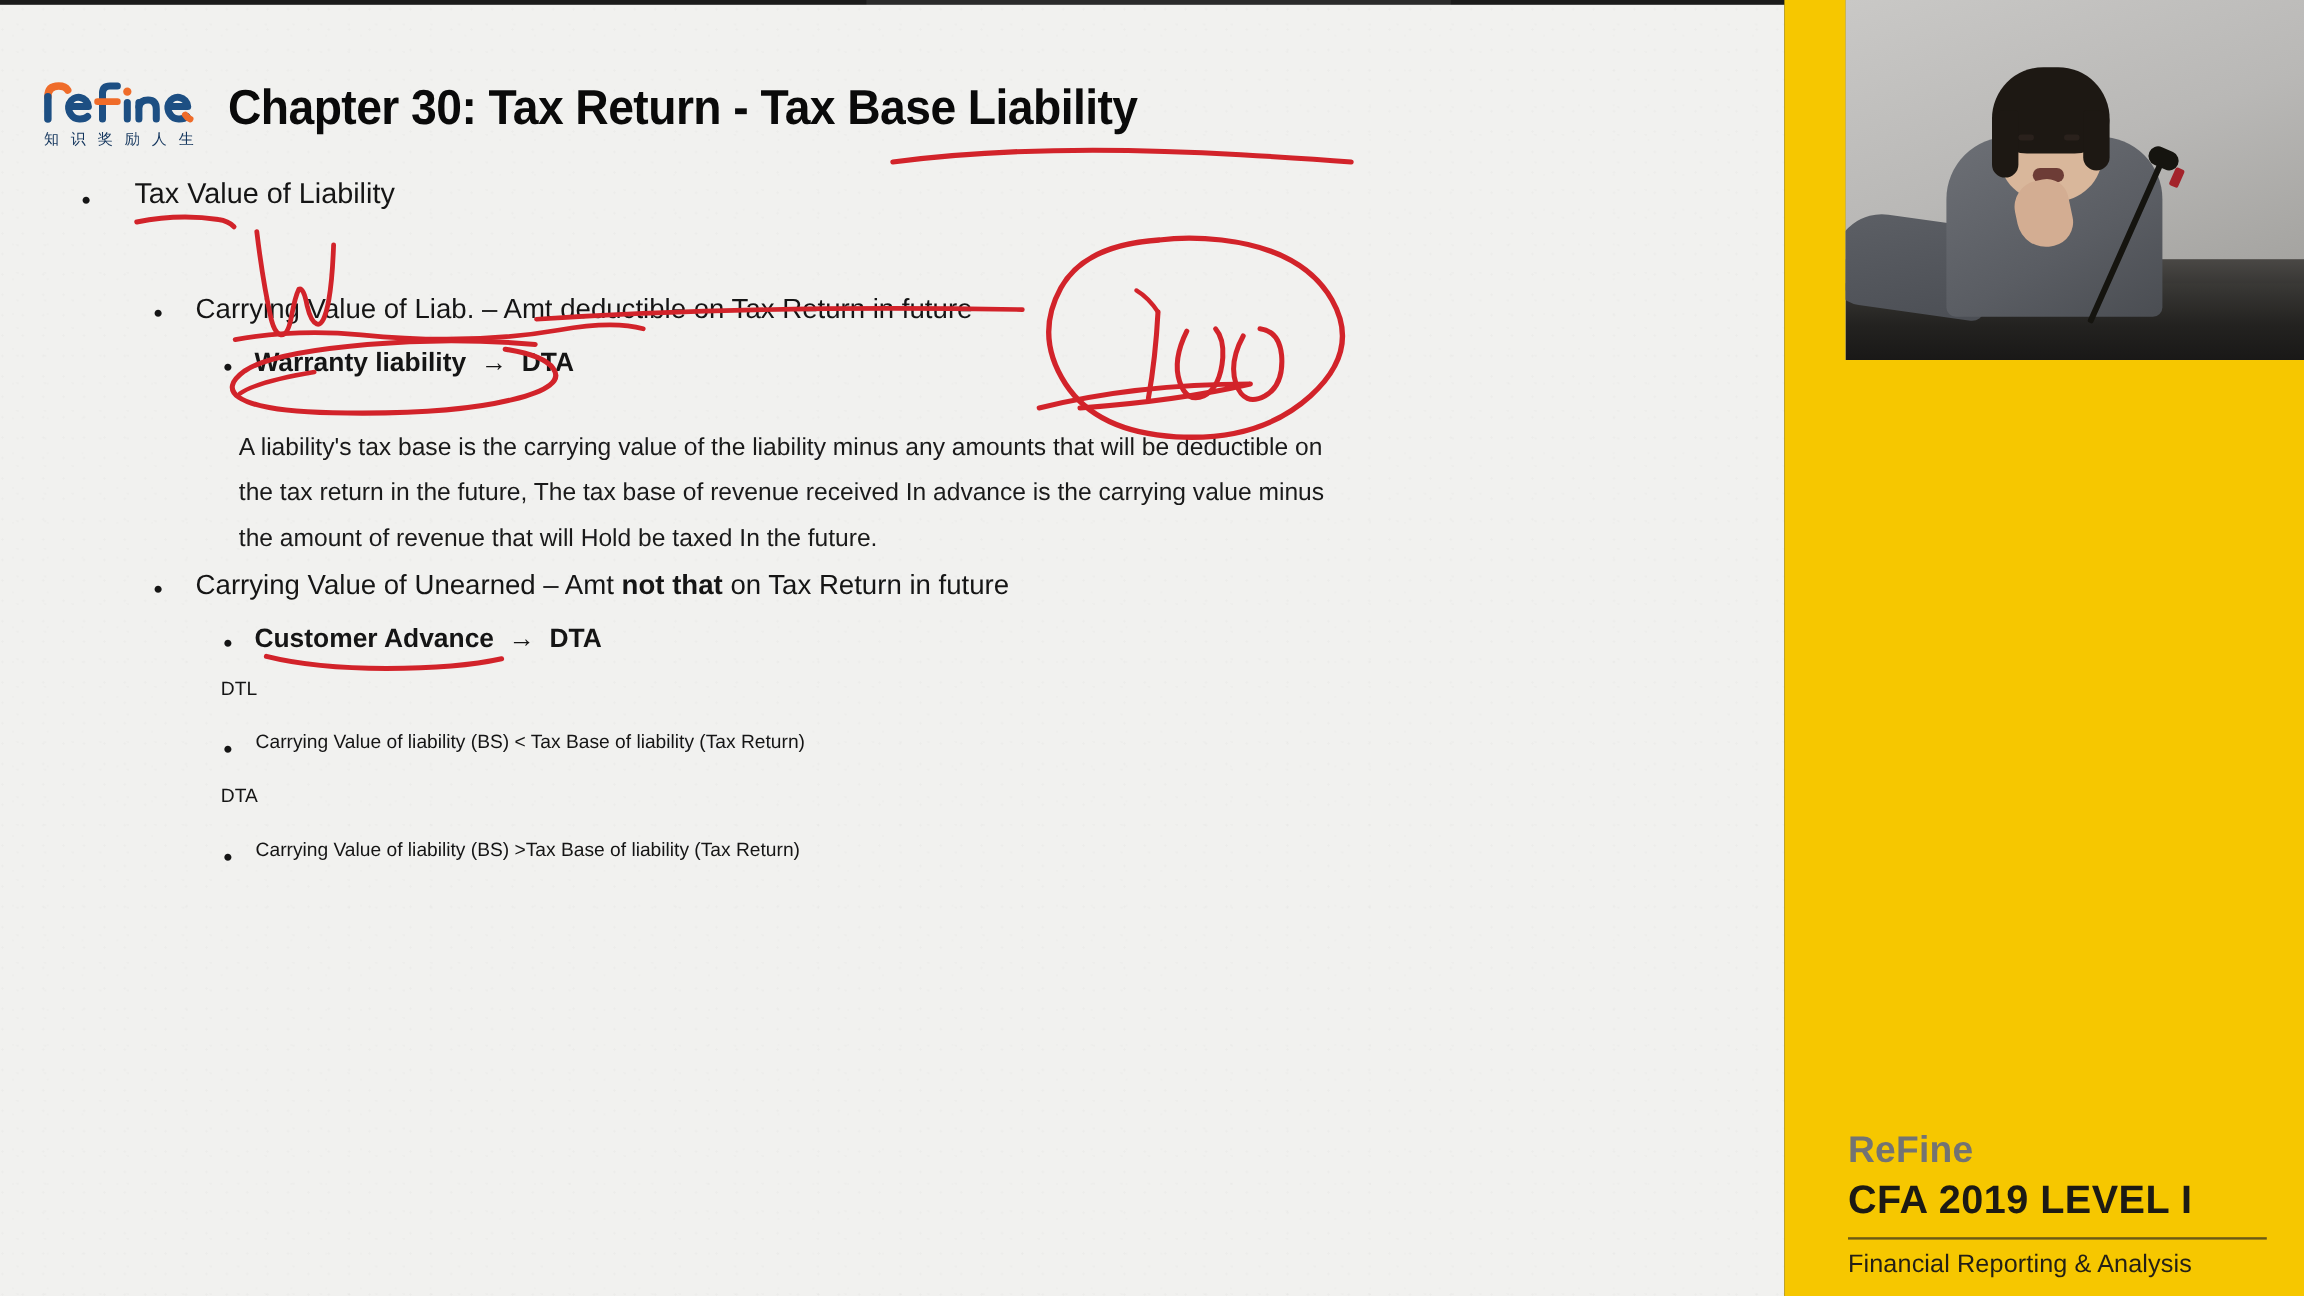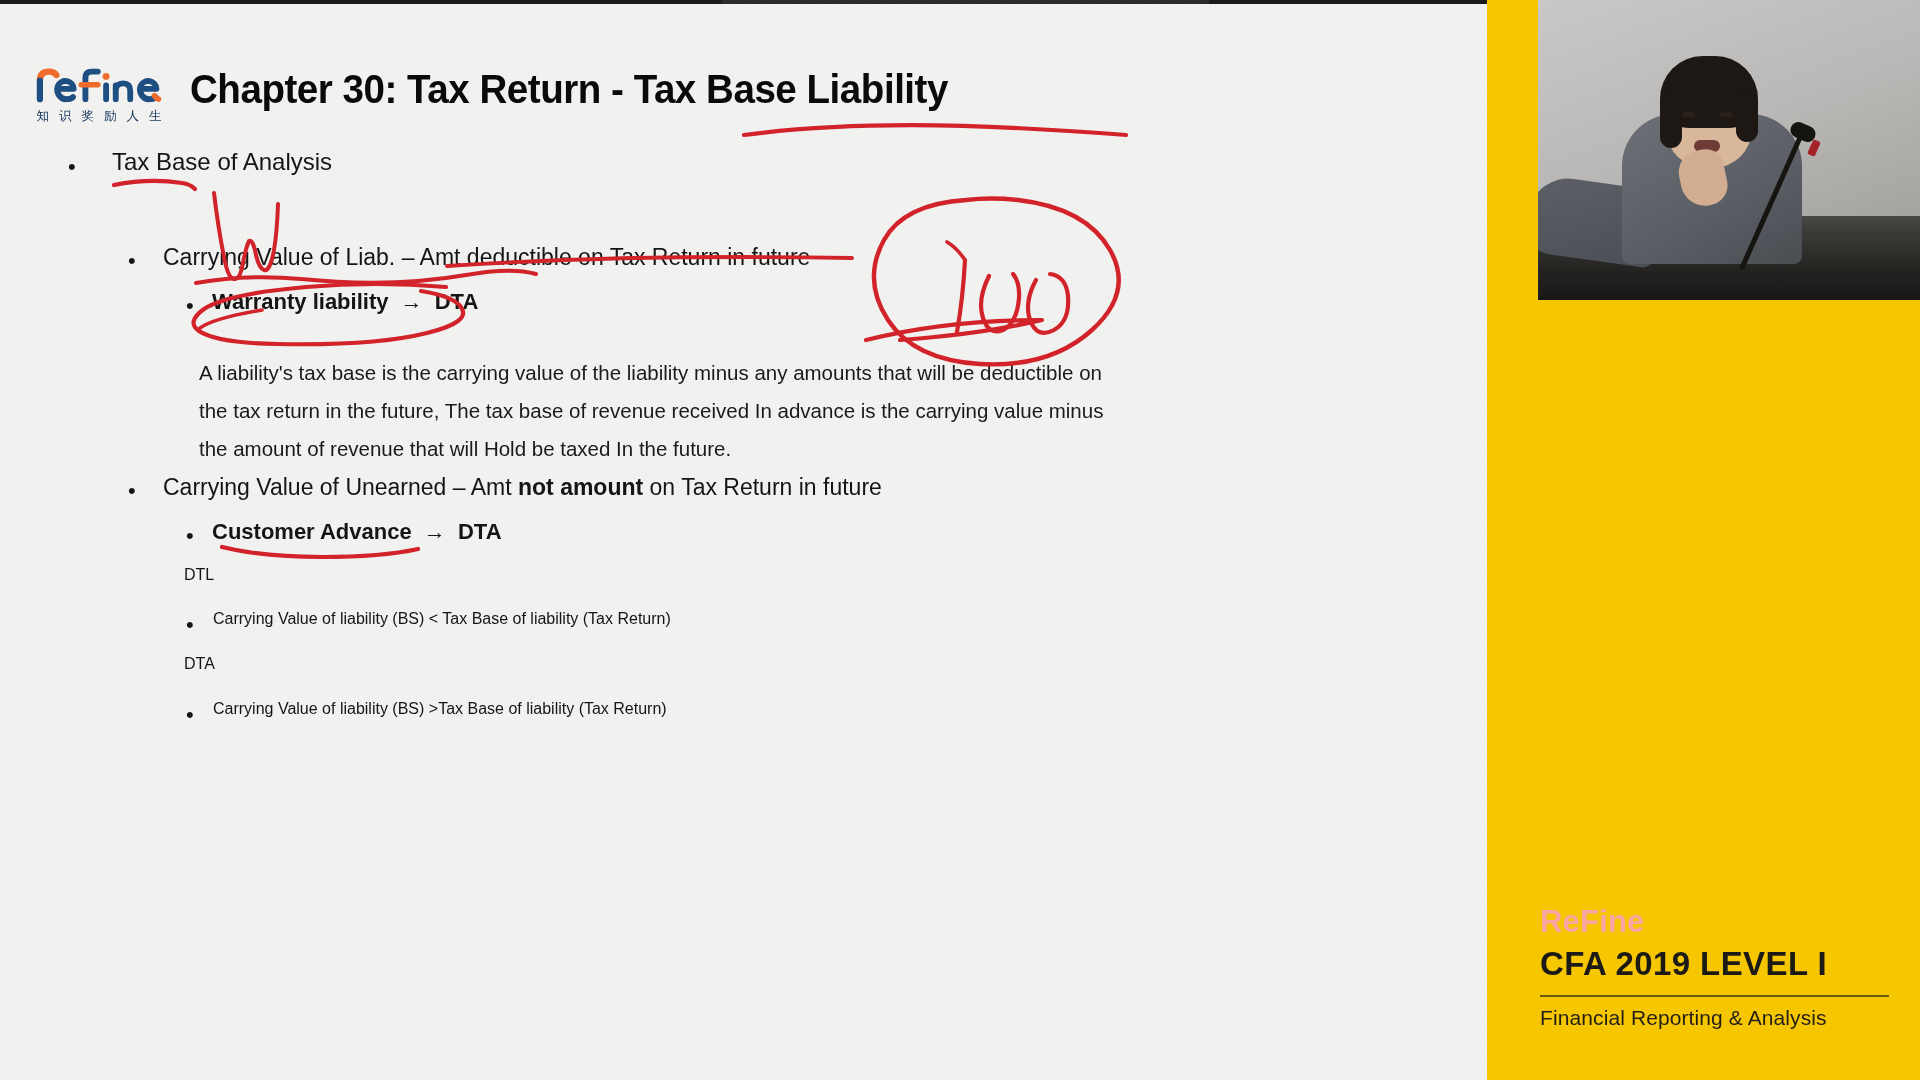--- a/index.html
+++ b/index.html
@@ -106,22 +106,23 @@
     background: #15140f; border-radius: 8px; transform: rotate(24deg); }
   .v-mic-band { position: absolute; left: 272px; top: 140px; width: 8px; height: 16px;
     background: #a3232b; transform: rotate(24deg); border-radius: 2px; }
   .v-paper { position: absolute; left: 4px; bottom: 96px; width: 70px; height: 9px;
     background: #e6e2d8; transform: rotate(-6deg); }
 
   .brand {
     position: absolute; left: 1540px; top: 903px; width: 360px;
   }
   .brand-name {
-    font-size: 31px; font-weight: 700; color: #fca5a5; letter-spacing: .2px;
+    font-size: 31px; font-weight: 700; color: #737373; letter-spacing: .2px;
     line-height: 1.25;
+    margin-top: 36px;
   }
   .brand-level {
     font-size: 33px; font-weight: 700; color: #1c1a14; letter-spacing: .4px;
     line-height: 1.25; margin-top: 1px;
   }
   .brand-rule { height: 1.5px; background: #6b5a14; margin: 11px 0 9px 0; width: 349px; }
   .brand-topic { font-size: 21px; color: #231f16; letter-spacing: .1px; }
 </style>
 </head>
 <body>
@@ -155,39 +156,39 @@
         <path d="M176 46 a11 11 0 0 0 6 5" stroke="#ef6c2a" stroke-width="8" fill="none" stroke-linecap="round"></path>
       </svg>
       <span class="logo-sub">知 识 奖 励 人 生</span>
     </div>
 
     <div class="slide-title">Chapter 30: Tax Return - Tax Base Liability</div>
 
     <div class="body">
 
       <span class="bullet" style="left:68px; top:152px;">•</span>
-      <div class="ln" style="left:112px; top:144px; font-size:24px;">Tax Base of Analysis</div>
+      <div class="ln" style="left:112px; top:144px; font-size:24px;">Tax Value of Liability</div>
 
       <span class="bullet" style="left:128px; top:246px;">•</span>
       <div class="ln lvl1" style="left:163px; top:240px;">Carrying Value of Liab. – Amt deductible on Tax Return in future</div>
 
       <span class="bullet" style="left:186px; top:291px;">•</span>
       <div class="ln" style="left:212px; top:285px; font-weight:700; font-size:22px;">
         <span>Warranty liability</span>
         <span style="padding:0 6px;">→</span>
         <span>DTA</span>
       </div>
 
       <div class="para" style="left:199px; top:350px;">A liability's tax base is the carrying value of the liability minus any amounts that will be deductible on</div>
       <div class="para" style="left:199px; top:426px;">the amount of revenue that will Hold be taxed In the future.</div>
       <div class="para" style="left:199px; top:388px;">the tax return in the future, The tax base of revenue received In advance is the carrying value minus</div>
 
       <span class="bullet" style="left:128px; top:476px;">•</span>
       <div class="ln lvl1" style="left:163px; top:470px;">
-        <span>Carrying Value of Unearned – Amt </span><b>not amount</b><span> on Tax Return in future</span>
+        <span>Carrying Value of Unearned – Amt </span><b>not that</b><span> on Tax Return in future</span>
       </div>
 
       <span class="bullet" style="left:186px; top:521px;">•</span>
       <div class="ln" style="left:212px; top:515px; font-weight:700; font-size:22px;">
         <span>Customer Advance</span>
         <span style="padding:0 6px;">→</span>
         <span>DTA</span>
       </div>
 
       <div class="ln" style="left:184px; top:561px;">DTL</div>

